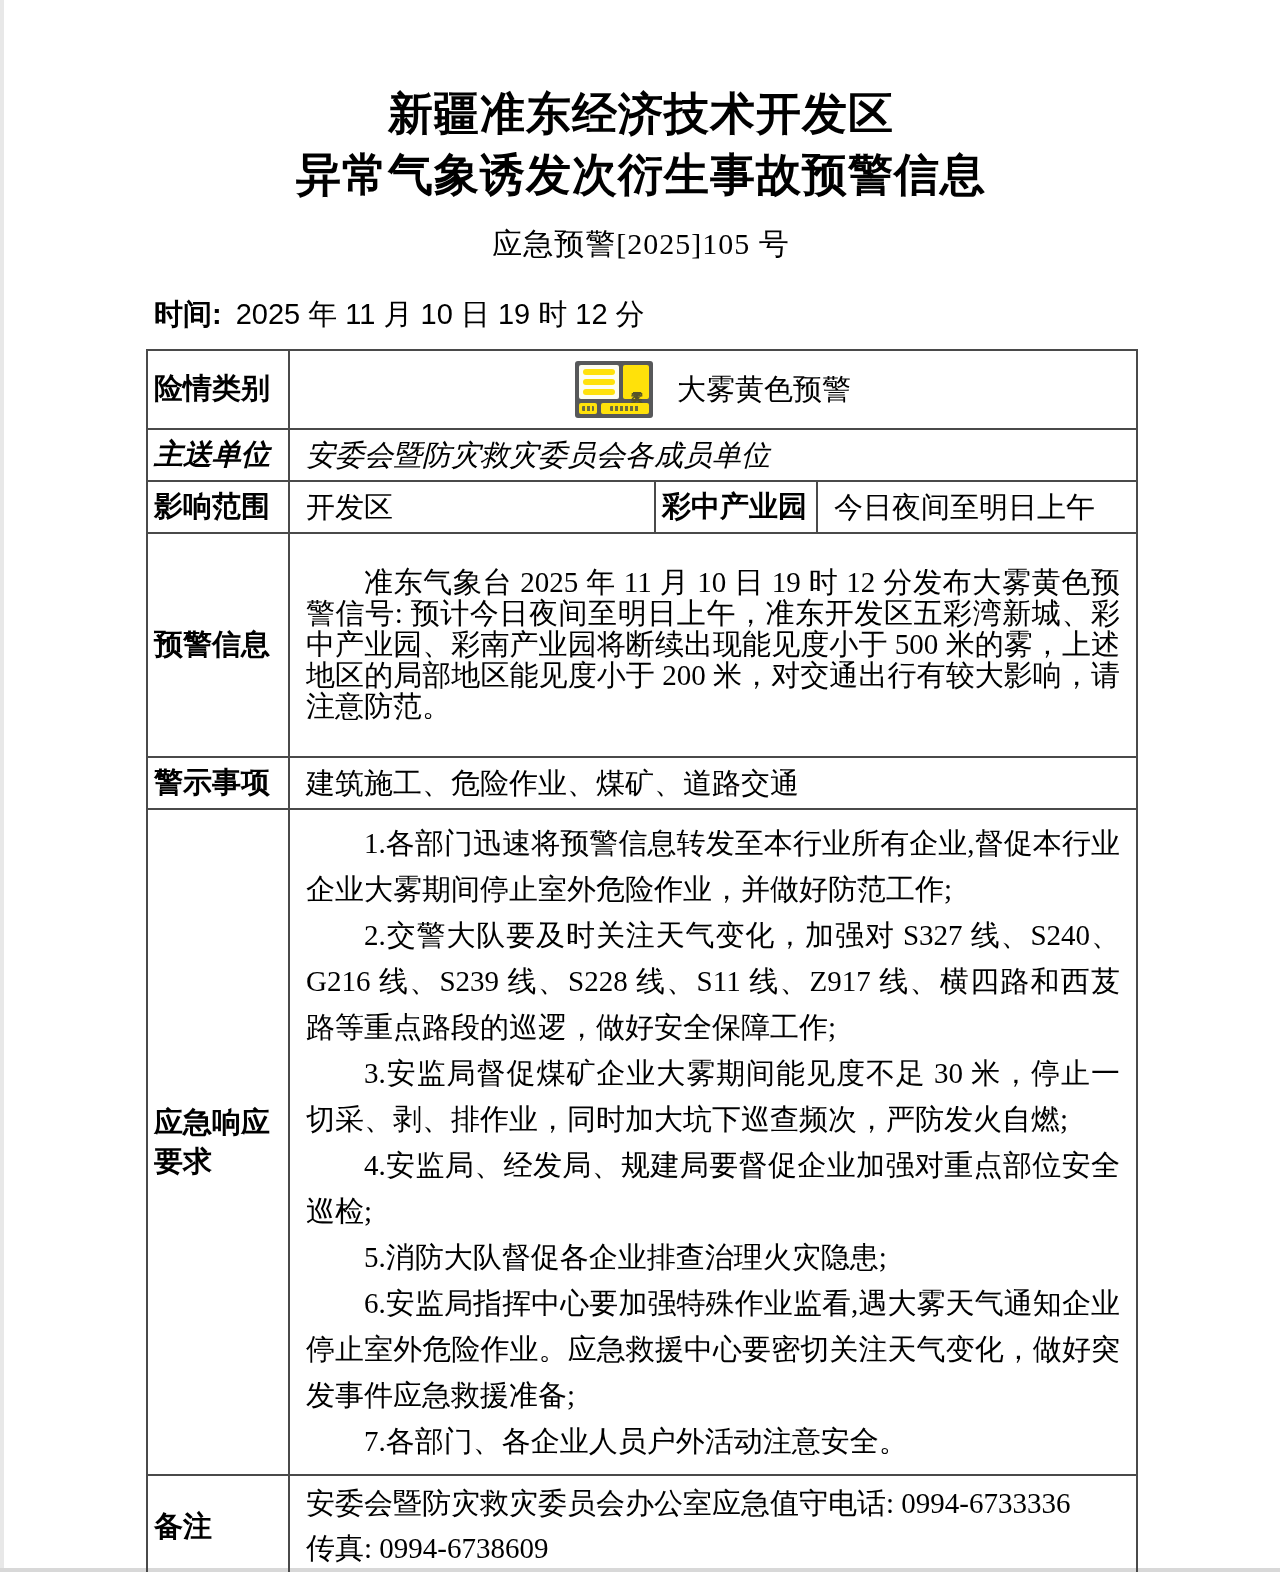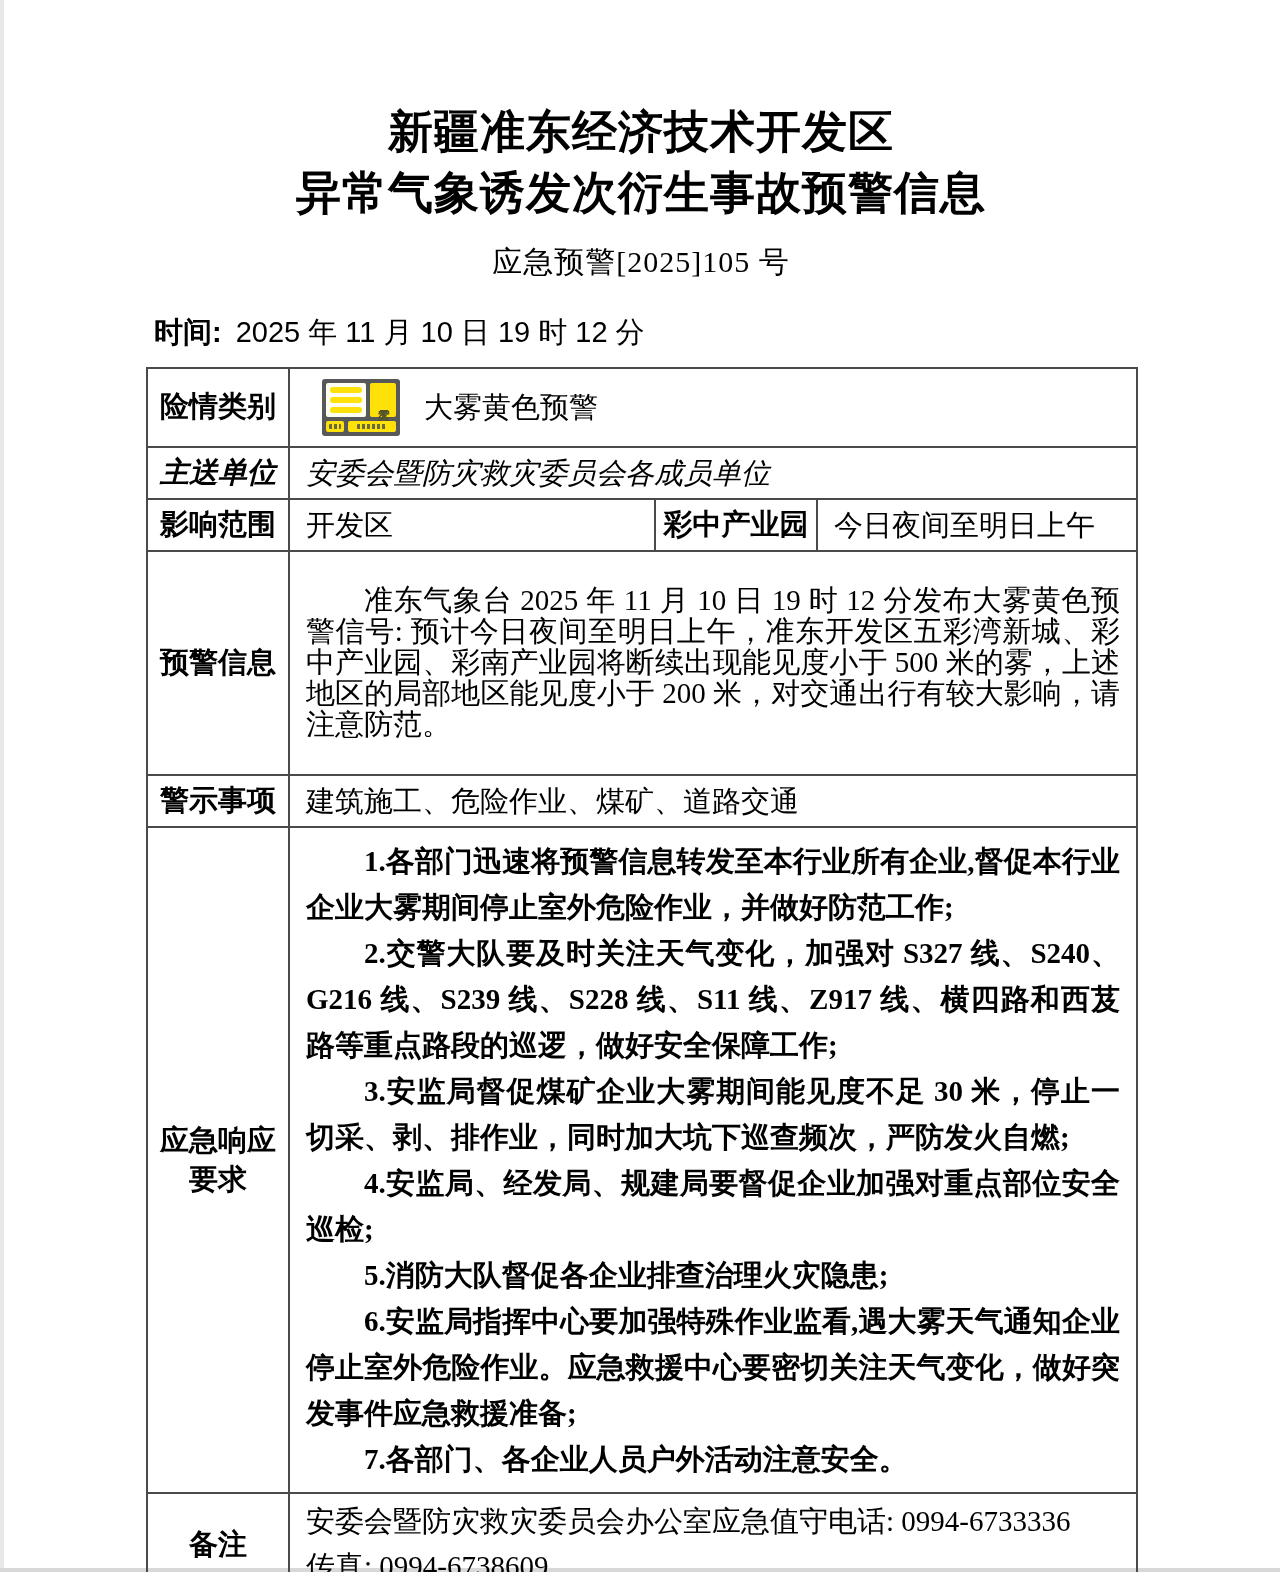--- a/index.html
+++ b/index.html
@@ -18,21 +18,21 @@
     box-sizing: border-box;
     width: 1280px;
     padding: 84px 144px 0 146px;
   }
   .doc-title {
     text-align: center;
     font-family: "Liberation Sans", sans-serif;
     font-weight: 900;
     font-size: 45px;
     line-height: 1.35;
-    margin: 18px;
+    margin: 0;
     letter-spacing: 1px;
   }
   .doc-number {
     text-align: center;
     font-size: 30px;
     margin-top: 18px;
     letter-spacing: 1px;
   }
   .time-line {
     margin-top: 30px;
@@ -52,21 +52,21 @@
   }
   table.notice th, table.notice td {
     border: 2px solid #4a4a4a;
     vertical-align: middle;
     box-sizing: border-box;
   }
   th.lbl {
     font-family: "Liberation Sans", sans-serif;
     font-weight: bold;
     font-size: 29px;
-    text-align: center;
+    text-align: left;
     padding: 4px 6px;
     line-height: 1.35;
     border-radius: 29px;
   }
   td.val {
     font-size: 29px;
     padding: 4px 16px;
     text-align: left;
     line-height: 1.45;
   }
@@ -78,24 +78,24 @@
   tr.r-response   { height: 615px; }
   tr.r-remarks    { height: 103px; }
 
   .para {
     margin: 0;
     text-indent: 2em;
     text-align: justify;
     line-height: 31px;
     font-size: 29px;
   }
-  .resp-wrap { padding: 6px 0; font-weight: bold; }
+  .resp-wrap { padding: 6px 0; }
   .resp-wrap .para { line-height: 46px; }
 
-  .category-cell { display: flex; align-items: center; gap: 24px; padding: 6px 16px; }
+  .category-cell { display: flex; align-items: center; gap: 24px; padding: 6px 16px; justify-content: center; }
   .category-text { font-size: 29px; }
 
   
   .warn-icon {
     position: relative;
     width: 78px;
     height: 57px;
     background: #57585a;
     border-radius: 3px;
     flex: 0 0 auto;

